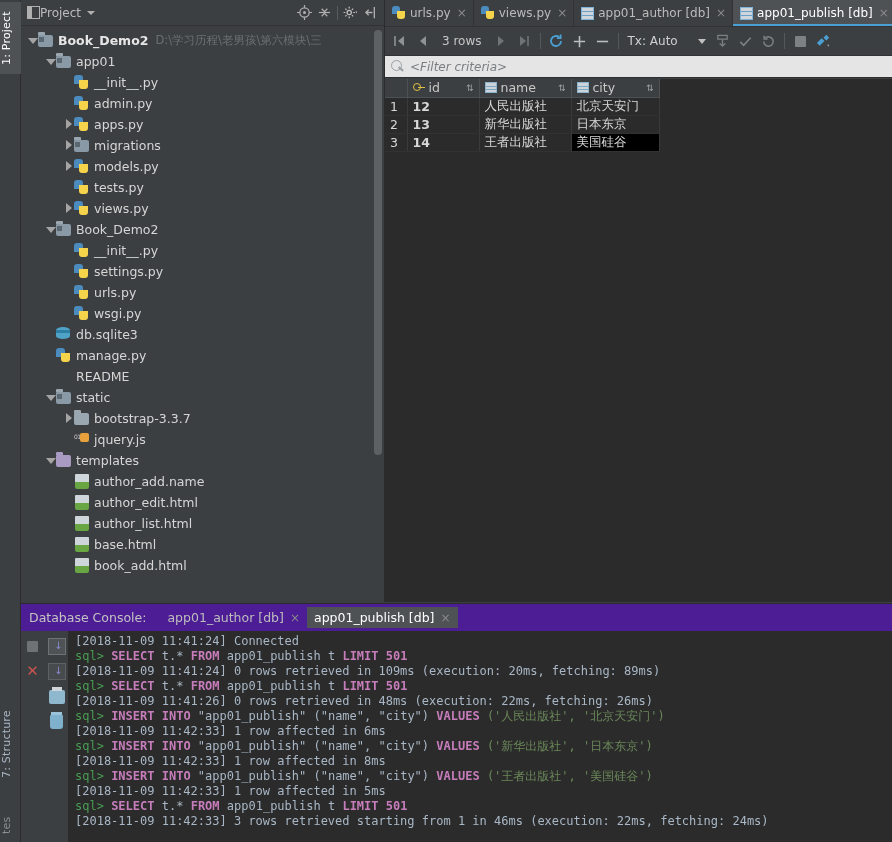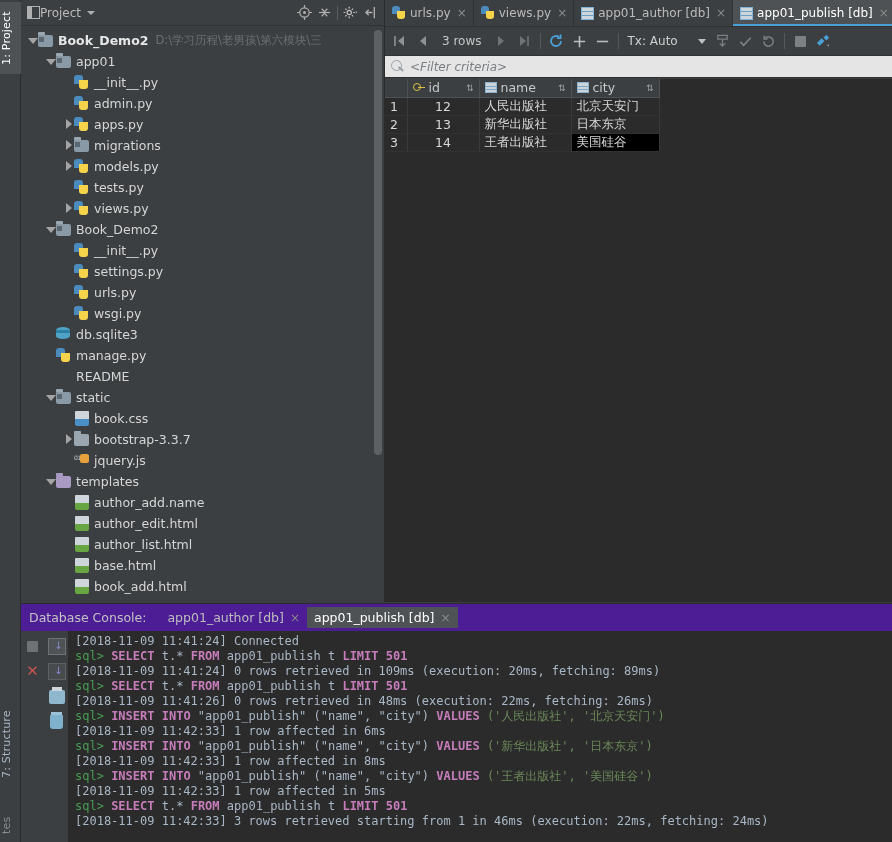--- a/index.html
+++ b/index.html
@@ -188,21 +188,21 @@
   table.grid th .sortmark { margin-left:auto; color:#9aa0a6; font-size:9px; padding-left:10px;}
   table.grid td {
     height:16px; padding:0 5px; color:#d8d8d8; white-space:nowrap;
     border-right:1px solid #3a3a3a; border-bottom:1px solid #323232;
     background:#2b2b2b;
   }
   td.rownum {
     background:#3c3f41; color:#b7b7b7; text-align:left; width:22px;
     border-right:1px solid #4e5153; padding-left:3px;
   }
-  td.idcell { text-align:center; width:72px; background:#313335; }
+  td.idcell { text-align:left; width:72px; background:#313335;font-weight:bold; }
   td.namecell { width:92px; }
   td.citycell { width:88px; }
   td.selected { background:#2f5d8e; color:#ffffff; }
   .ic-key { width:12px;height:12px;position:relative;flex:0 0 12px;}
   .ic-key::before{content:'';position:absolute;left:0;top:1px;width:6px;height:6px;
       border:1.5px solid #e0c040;border-radius:50%;}
   .ic-key::after{content:'';position:absolute;left:5px;top:5px;width:7px;height:1.5px;background:#e0c040;}
   .ic-col { width:12px;height:11px;position:relative;flex:0 0 12px;border:1px solid #8ab4d0;background:#ccd4da;}
   .ic-col::after{content:'';position:absolute;left:0;top:3px;right:0;height:1px;background:#7aa8c6;
       box-shadow:0 3px 0 #7aa8c6;}
@@ -419,26 +419,20 @@
           <span class="ticon"><span class="ic-txt"></span></span>
           <span class="tlabel">README</span>
         </div>
         <div class="trow">
           <span style="width:24px;flex:0 0 24px;"></span>
           <span class="tarrow down"></span>
           <span class="ticon">
             <span class="ic-folder module" style="display:block;width:15px;"></span>
           </span>
           <span class="tlabel">static</span>
-        </div>
-        <div class="trow">
-          <span style="width:42px;flex:0 0 42px;"></span>
-          <span class="tarrow"></span>
-          <span class="ticon"><span class="ic-css"></span></span>
-          <span class="tlabel">book.css</span>
         </div>
         <div class="trow">
           <span style="width:42px;flex:0 0 42px;"></span>
           <span class="tarrow right"></span>
           <span class="ticon">
             <span class="ic-folder plain" style="display:block;width:15px;"></span>
           </span>
           <span class="tlabel">bootstrap-3.3.7</span>
         </div>
         <div class="trow">

